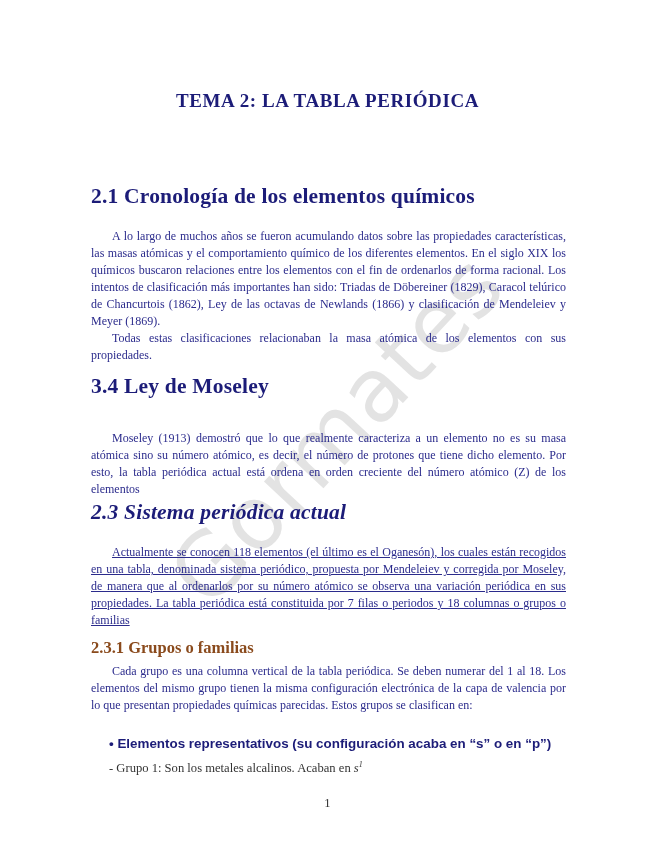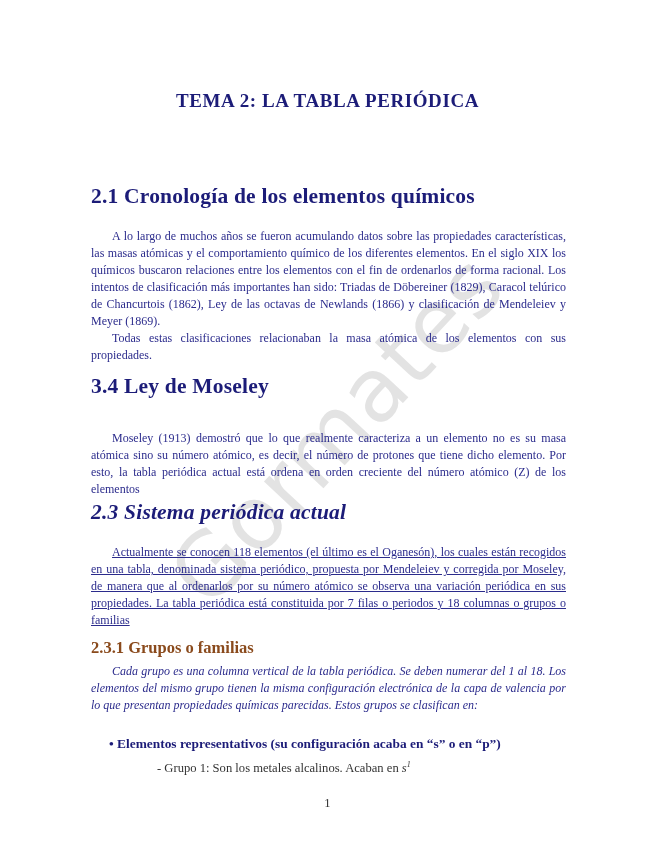--- a/index.html
+++ b/index.html
@@ -33,21 +33,21 @@
     font-size: 16.5px; color: #8a4a1c; text-align: right;
   }
   .para {
     position: absolute; left: 91px; width: 475px;
     font-family: "Liberation Serif", serif; font-size: 12px;
     line-height: 17px; color: #2b2b8c; text-align: justify;
   }
   .para p { margin: 0; text-indent: 21px; }
   .bullet {
     position: absolute; left: 109px;
-    font-family: Liberation Serif, serif; font-weight: bold;
+    font-family: Liberation Sans, sans-serif; font-weight: bold;
     font-size: 13.4px; color: #1c1c78;
   }
   .plain-line {
     position: absolute; left: 109px;
     font-family: "Liberation Serif", serif; font-size: 12.6px; color: #333333;
   }
   .plain-line sup { font-size: 8px; font-style: italic; }
   .plain-line .math { font-style: italic; }
   .page-number {
     position: absolute; left: 0; top: 796px; width: 655px; text-align: center;
@@ -75,25 +75,25 @@
     <div class="para" style="top:418px;margin-top:12px;">
       <p>Moseley (1913) demostró que lo que realmente caracteriza a un elemento no es su masa atómica sino su número atómico, es decir, el número de protones que tiene dicho elemento. Por esto, la tabla periódica actual está ordena en orden creciente del número atómico (Z) de los elementos</p>
     </div>
 
     <div class="section-title" style="top:500px;font-style:italic;">2.3 Sistema periódica actual</div>
     <div class="para" style="top:544px;text-decoration:underline;">
       <p>Actualmente se conocen 118 elementos (el último es el Oganesón), los cuales están recogidos en una tabla, denominada sistema periódico, propuesta por Mendeleiev y corregida por Moseley, de manera que al ordenarlos por su número atómico se observa una variación periódica en sus propiedades. La tabla periódica está constituida por 7 filas o periodos y 18 columnas o grupos o familias</p>
     </div>
 
     <div class="subsection-title" style="top:638px;">2.3.1 Grupos o familias</div>
-    <div class="para" style="top:663px;font-style:italic;">
+    <div class="para" style="top:663px;">
       <p>Cada grupo es una columna vertical de la tabla periódica. Se deben numerar del 1 al 18. Los elementos del mismo grupo tienen la misma configuración electrónica de la capa de valencia por lo que presentan propiedades químicas parecidas. Estos grupos se clasifican en:</p>
     </div>
 
     <div class="bullet" style="top:736px;">• Elementos representativos (su configuración acaba en “s” o en “p”)</div>
 
-    <div class="plain-line" style="top:760px;margin-left:48px;">
+    <div class="plain-line" style="top:760px;">
       <span>- Grupo 1: Son los metales alcalinos. Acaban en </span><span class="math">s</span><sup>1</sup>
     </div>
 
     <div class="page-number">1</div>
   </div>
 </div>
 
 </body></html>

